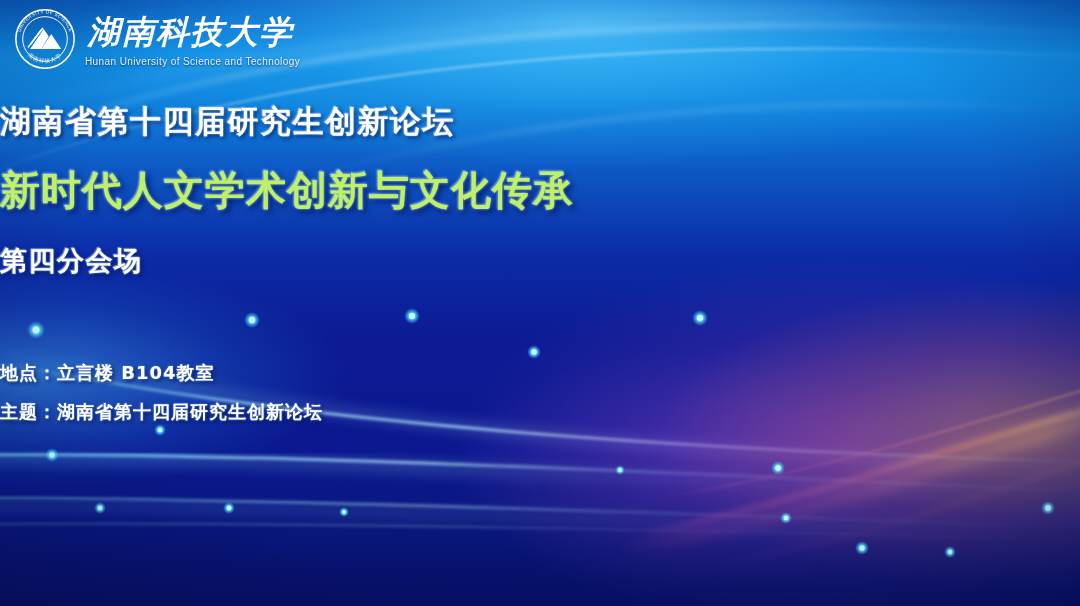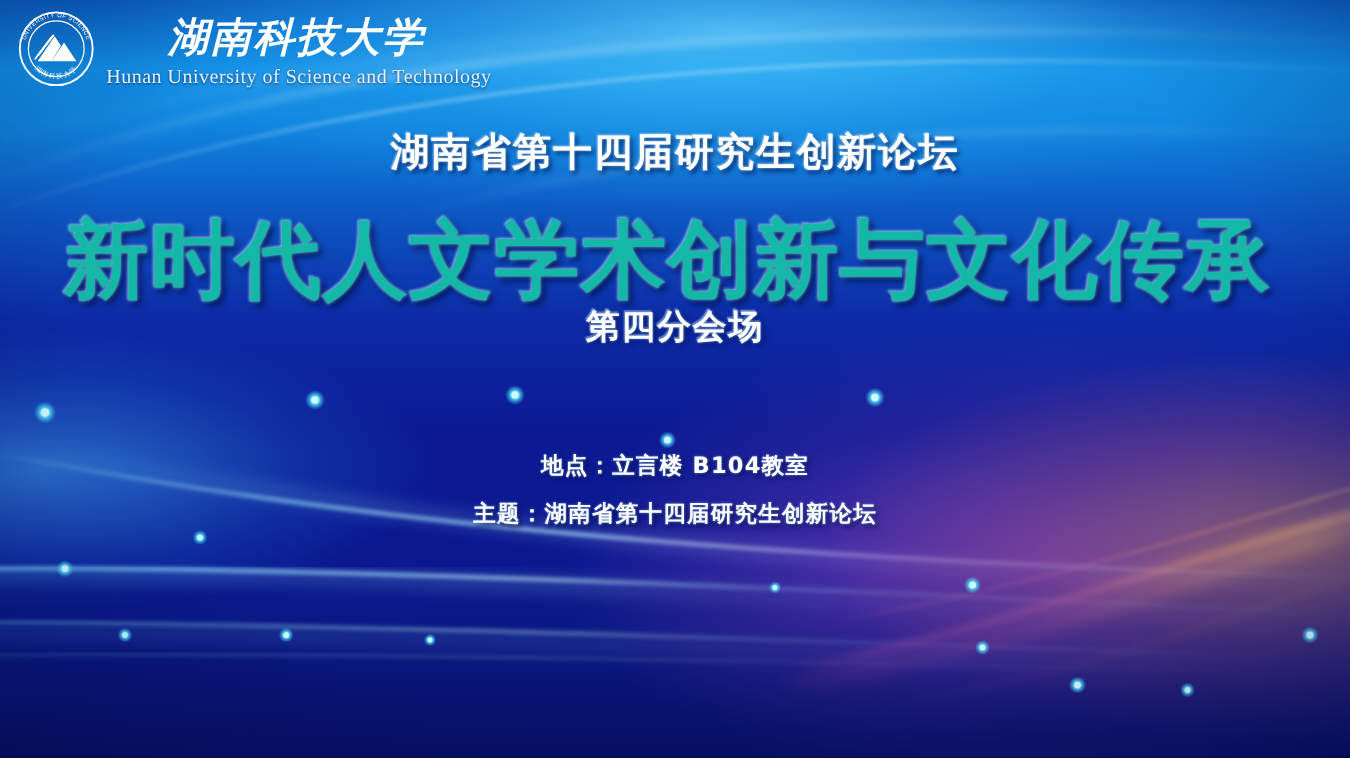--- a/index.html
+++ b/index.html
@@ -67,55 +67,55 @@
     position: absolute;
     left: 14px; top: 8px;
     display: flex;
     align-items: center;
     gap: 9px;
   }
   .logo-seal { width: 62px; height: 62px; flex: none; }
   .logo-text { display: flex; flex-direction: column; line-height: 1; }
   .logo-cn { height: 42px; }
   .logo-en {
-    font-size: 16px;
+    font-size: 10px;
     letter-spacing: 0.4px;
     color: #e8f2ff;
     margin-top: 4px;
     white-space: nowrap;
-    font-family: Liberation Serif, serif;
+    font-family: Liberation Sans, sans-serif;
     text-shadow: 0 1px 2px rgba(0,20,80,0.7);
   }
 
   
   .content {
     position: absolute;
     inset: 0;
-    text-align: center;
+    text-align: left;
   }
   .t-kicker {
     position: absolute;
     left: 0; right: 0; top: 101px;
     font-size: 31px;
     font-weight: bold;
     letter-spacing: 1.5px;
     color: #ffffff;
     font-family: "DejaVu Sans", "Liberation Sans", sans-serif;
     text-shadow:
       0 0 2px rgba(140,200,255,0.9),
       2px 2px 4px rgba(0,18,80,0.85),
       -1px -1px 1px rgba(190,225,255,0.5);
   }
   .t-main {
     position: absolute;
     left: 0; right: 12px; top: 163px;
-    font-size: 68px;
+    font-size: 40px;
     font-weight: bold;
     letter-spacing: 1px;
-    color: #14b8a6;
+    color: #bef264;
     font-family: "DejaVu Sans", "Liberation Sans", sans-serif;
     text-shadow:
       0 0 3px rgba(150,205,255,0.85),
       3px 3px 6px rgba(0,15,75,0.9),
       -1px -1px 2px rgba(205,232,255,0.55);
   }
   .t-sub {
     position: absolute;
     left: 0; right: 0; top: 243px;
     font-size: 27px;

